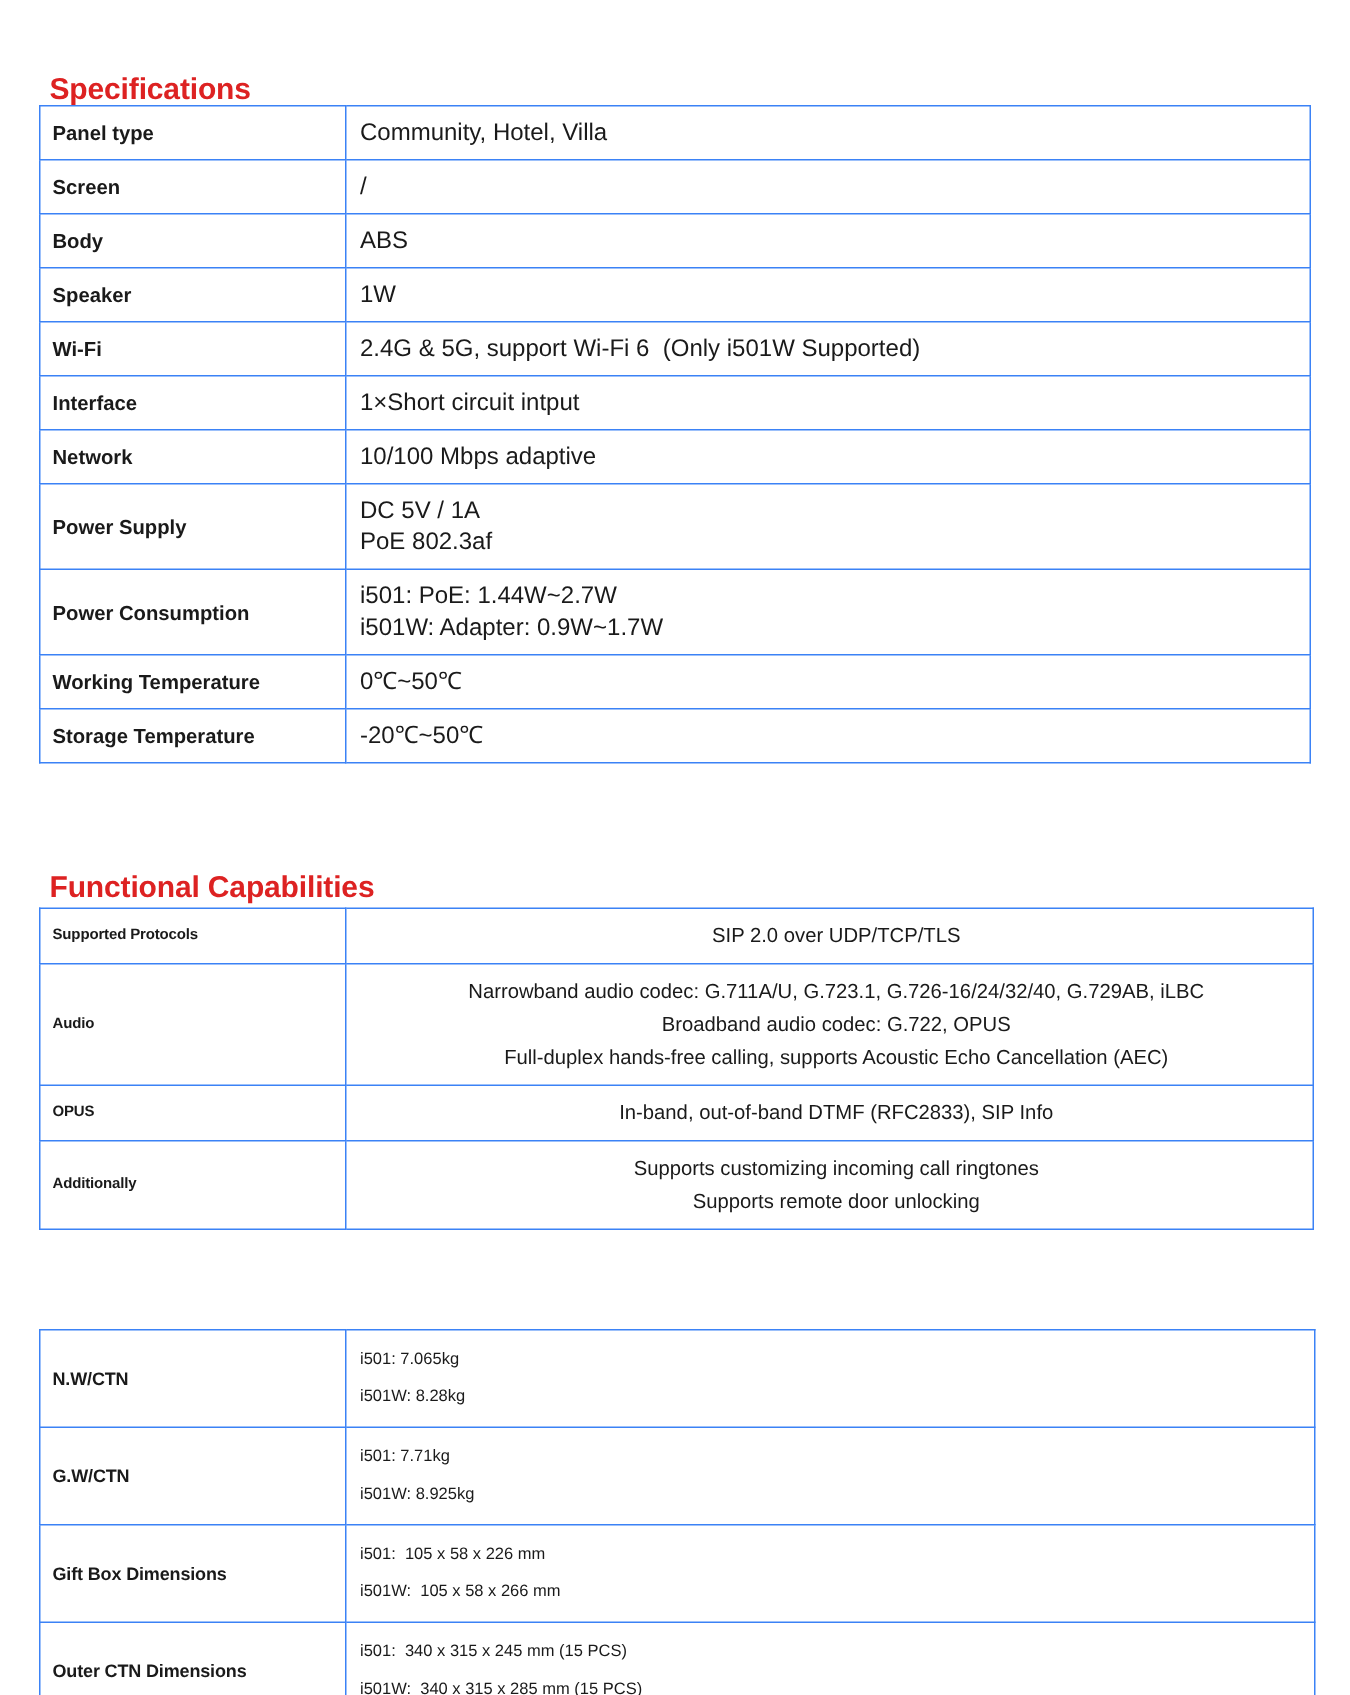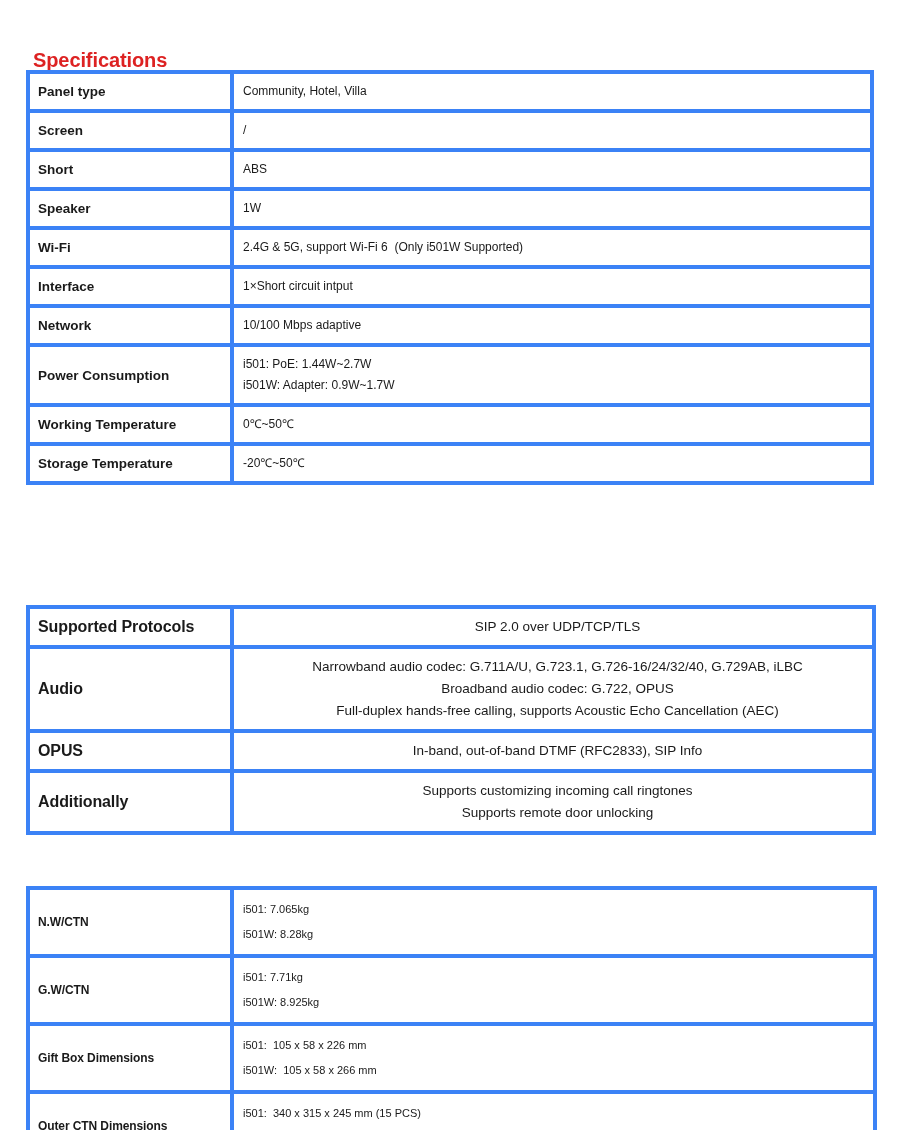--- a/index.html
+++ b/index.html
@@ -36,21 +36,21 @@
   #heading-pack    { position: absolute; left: 33px; top: 870px; }
 
   
   .spec-table {
     position: absolute;
     border-collapse: collapse;
     table-layout: fixed;
     background: #ffffff;
   }
   .spec-table td {
-    border: 4px solid #3b82f6;
+    border: 1px solid #3b82f6;
     vertical-align: middle;
     padding: 0;
   }
   .cell-inner {
     padding: 7px 0 7px 8px;
   }
   .label-cell .cell-inner {
     font-weight: bold;
   }
   .value-cell .cell-inner {
@@ -63,33 +63,33 @@
 
   
   #table-specifications {
     left: 26px;
     top: 70px;
     width: 848px;
     font-size: 13.5px;
   }
   #table-specifications td { height: 32px; }
   #table-specifications .label-cell .cell-inner { font-size: 13.5px; line-height: 17px; }
-  #table-specifications .value-cell .cell-inner { font-size: 12px; line-height: 21px; }
+  #table-specifications .value-cell .cell-inner { font-size: 16px; line-height: 21px; }
   #table-specifications .value-cell .cell-inner { padding-left: 9px; }
 
   
   #table-functional {
     left: 26px;
     top: 605px;
     width: 850px;
     font-size: 13.5px;
   }
   #table-functional td { height: 30px; }
   #table-functional .label-cell .cell-inner {
-    font-size: 16px;
+    font-size: 10px;
     line-height: 16px;
     font-weight: bold;
     letter-spacing: -0.1px;
   }
   #table-functional .value-cell .cell-inner {
     font-size: 13.5px;
     line-height: 22px;
     padding-left: 9px;
     text-align: center;
   }
@@ -144,21 +144,21 @@
             <div class="cell-inner">Screen</div>
           </td>
           <td class="value-cell">
             <div class="cell-inner">
               <span class="line">/</span>
             </div>
           </td>
         </tr>
         <tr>
           <td class="label-cell">
-            <div class="cell-inner">Short</div>
+            <div class="cell-inner">Body</div>
           </td>
           <td class="value-cell">
             <div class="cell-inner">
               <span class="line">ABS</span>
             </div>
           </td>
         </tr>
         <tr>
           <td class="label-cell">
             <div class="cell-inner">Speaker</div>
@@ -189,20 +189,31 @@
             </div>
           </td>
         </tr>
         <tr>
           <td class="label-cell">
             <div class="cell-inner">Network</div>
           </td>
           <td class="value-cell">
             <div class="cell-inner">
               <span class="line">10/100 Mbps adaptive</span>
+            </div>
+          </td>
+        </tr>
+        <tr>
+          <td class="label-cell">
+            <div class="cell-inner">Power Supply</div>
+          </td>
+          <td class="value-cell">
+            <div class="cell-inner">
+              <span class="line">DC 5V / 1A</span>
+              <span class="line">PoE 802.3af</span>
             </div>
           </td>
         </tr>
         <tr>
           <td class="label-cell">
             <div class="cell-inner">Power Consumption</div>
           </td>
           <td class="value-cell">
             <div class="cell-inner">
               <span class="line">i501: PoE: 1.44W~2.7W</span>
@@ -226,20 +237,21 @@
           </td>
           <td class="value-cell">
             <div class="cell-inner">
               <span class="line">-20℃~50℃</span>
             </div>
           </td>
         </tr>
       </tbody>
   </table>
 
+  <h2 class="section-heading" id="heading-func">Functional Capabilities</h2>
 
   <table class="spec-table" id="table-functional">
     <colgroup>
         <col class="col-label">
         <col>
       </colgroup>
     <tbody>
         <tr>
           <td class="label-cell">
             <div class="cell-inner">Supported Protocols</div>

